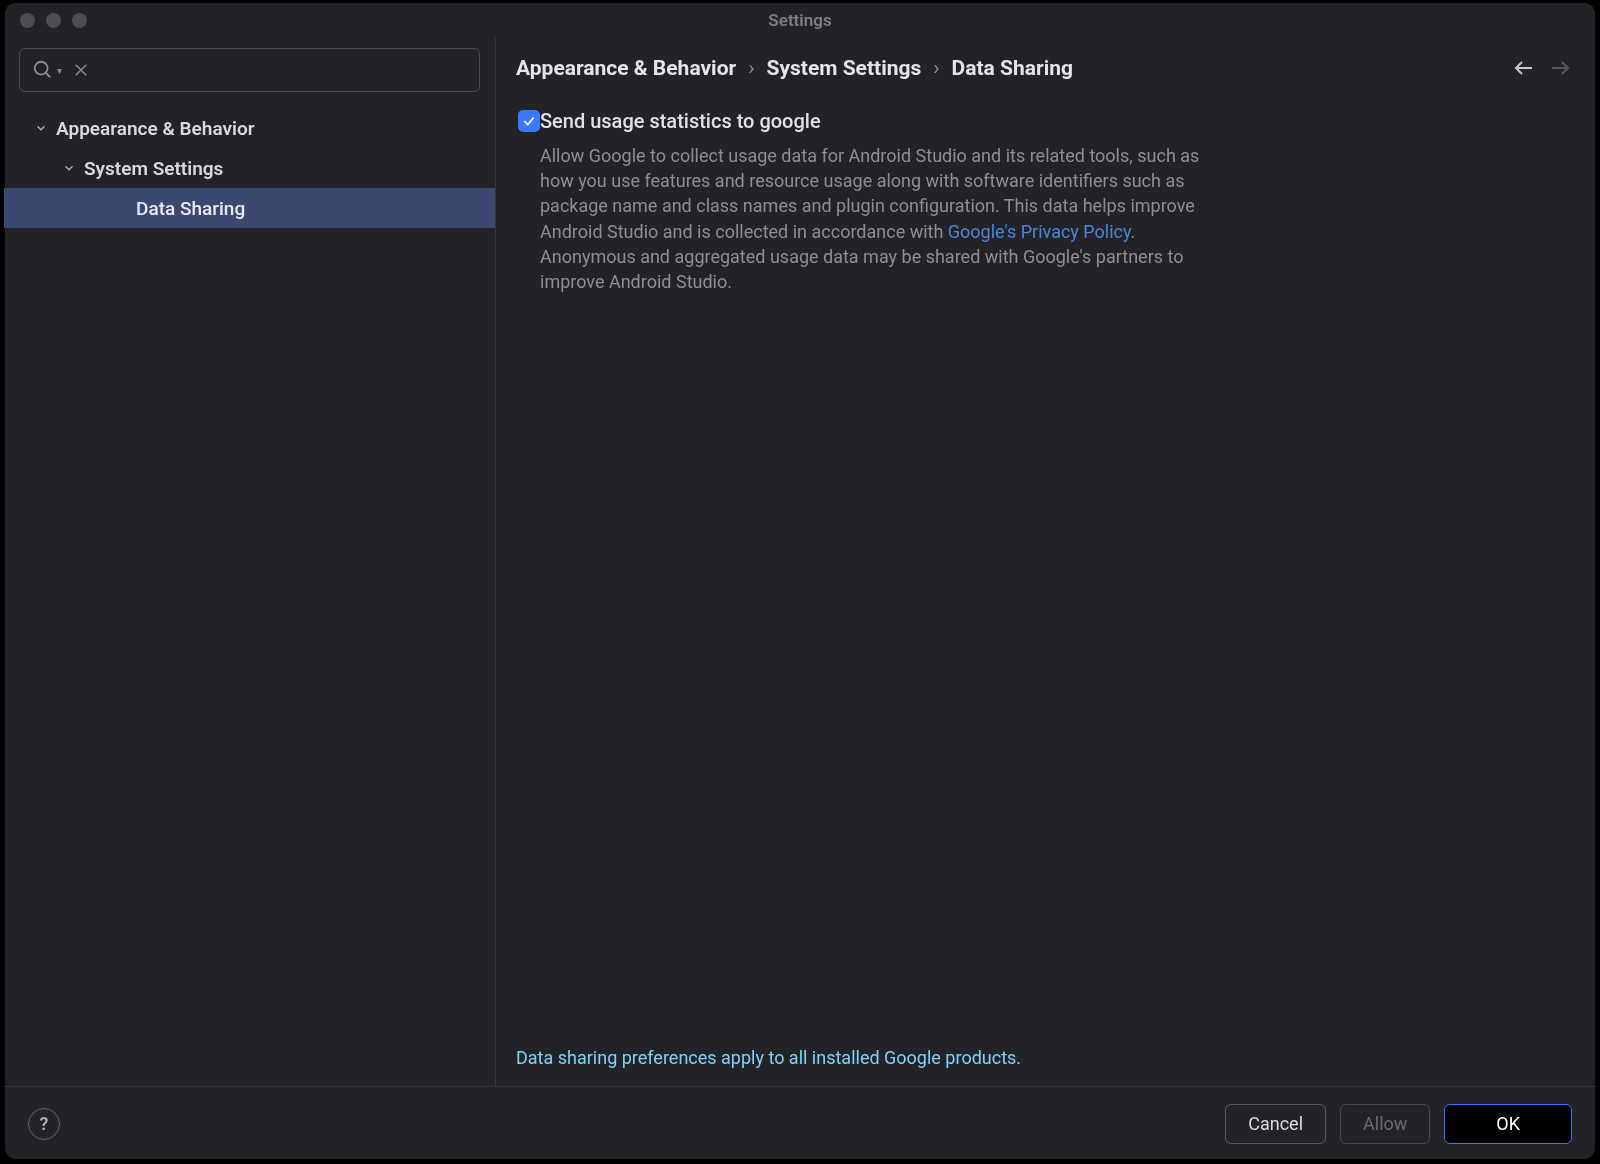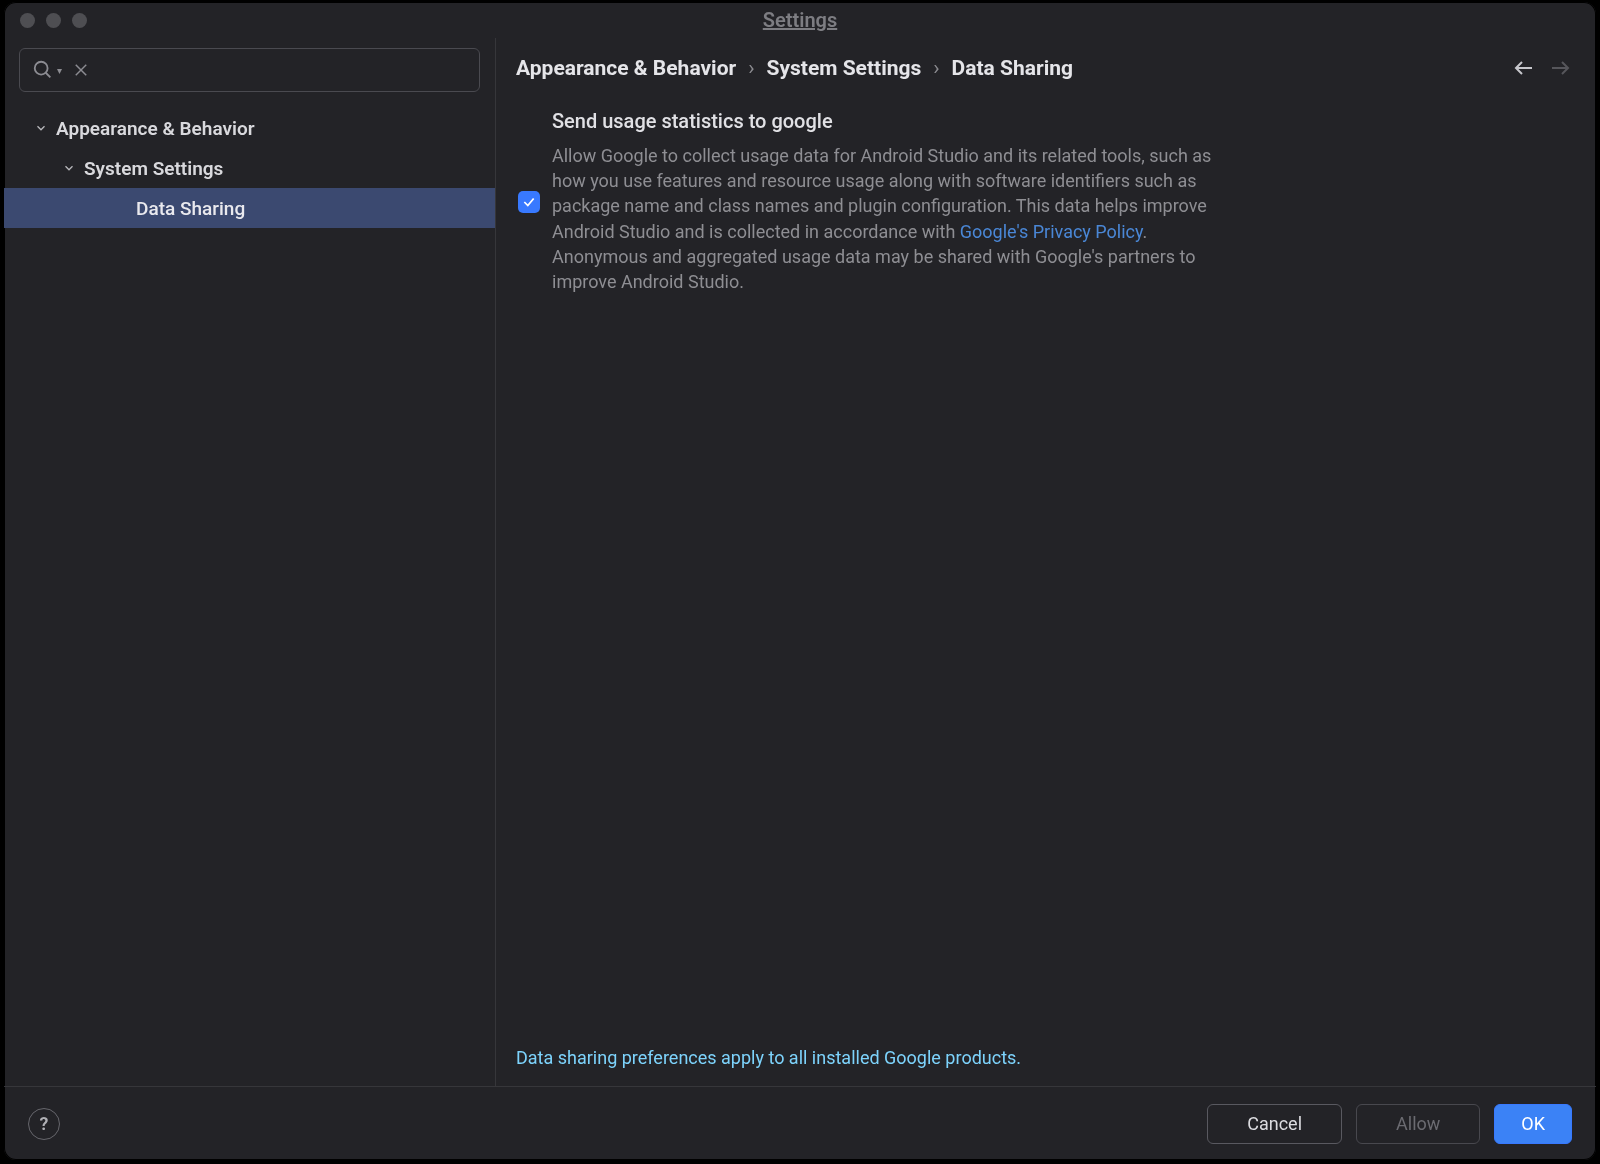--- a/index.html
+++ b/index.html
@@ -39,22 +39,21 @@
   .tl-dot {
     width: 15px; height: 15px;
     border-radius: 50%;
     background: #4e4e52;
   }
   .titlebar-title {
     position: absolute;
     left: 50%; transform: translateX(-50%);
     color: #7d7d82;
     font-weight: 600;
-    font-size: 20px;
-    text-decoration: underline;
+    font-size: 17px;
   }
 
   .body {
     flex: 1;
     display: flex;
     min-height: 0;
   }
 
   .sidebar {
     width: 492px;
@@ -153,22 +152,21 @@
   }
   .nav-arrow.disabled { stroke: #56565b; }
 
   .content {
     flex: 1;
     padding: 16px 26px 0 22px;
     overflow: auto;
   }
   .check-row {
     display: flex;
-    gap: 12px;
-    align-items: center;
+    align-items: flex-start;
   }
   .cb {
     width: 22px; height: 22px;
     background: #3879ff;
     border-radius: 5px;
     display: flex;
     align-items: center;
     justify-content: center;
     flex-shrink: 0;
     margin-top: 2px;
@@ -210,35 +208,35 @@
     border-radius: 50%;
     display: flex; align-items: center; justify-content: center;
     color: #b0b0b5;
     font-size: 18px;
     font-weight: 600;
     cursor: pointer;
   }
   .footer-spacer { flex: 1; }
   .btn {
     height: 40px;
-    padding: 0 39px;
+    padding: 0 22px;
     border-radius: 6px;
     font-size: 18px;
     display: flex; align-items:center; justify-content:center;
     cursor: pointer;
     border: 1px solid #595960;
     background: transparent;
     color: #dcdce0;
   }
   .btn.disabled { color: #6b6b71; border-color: #48484e; cursor: default;}
   .btn.primary {
-    background: #3b82f6;
+    background: #000000;
     border-color: #3879ff;
     color: #fff;
-    padding: 0 26px;
+    padding: 0 51px;
   }
 </style>
 </head>
 <body>
 
 <div class="window">
   <div class="titlebar">
     <div class="traffic-lights">
       <div class="tl-dot"></div>
       <div class="tl-dot"></div>

